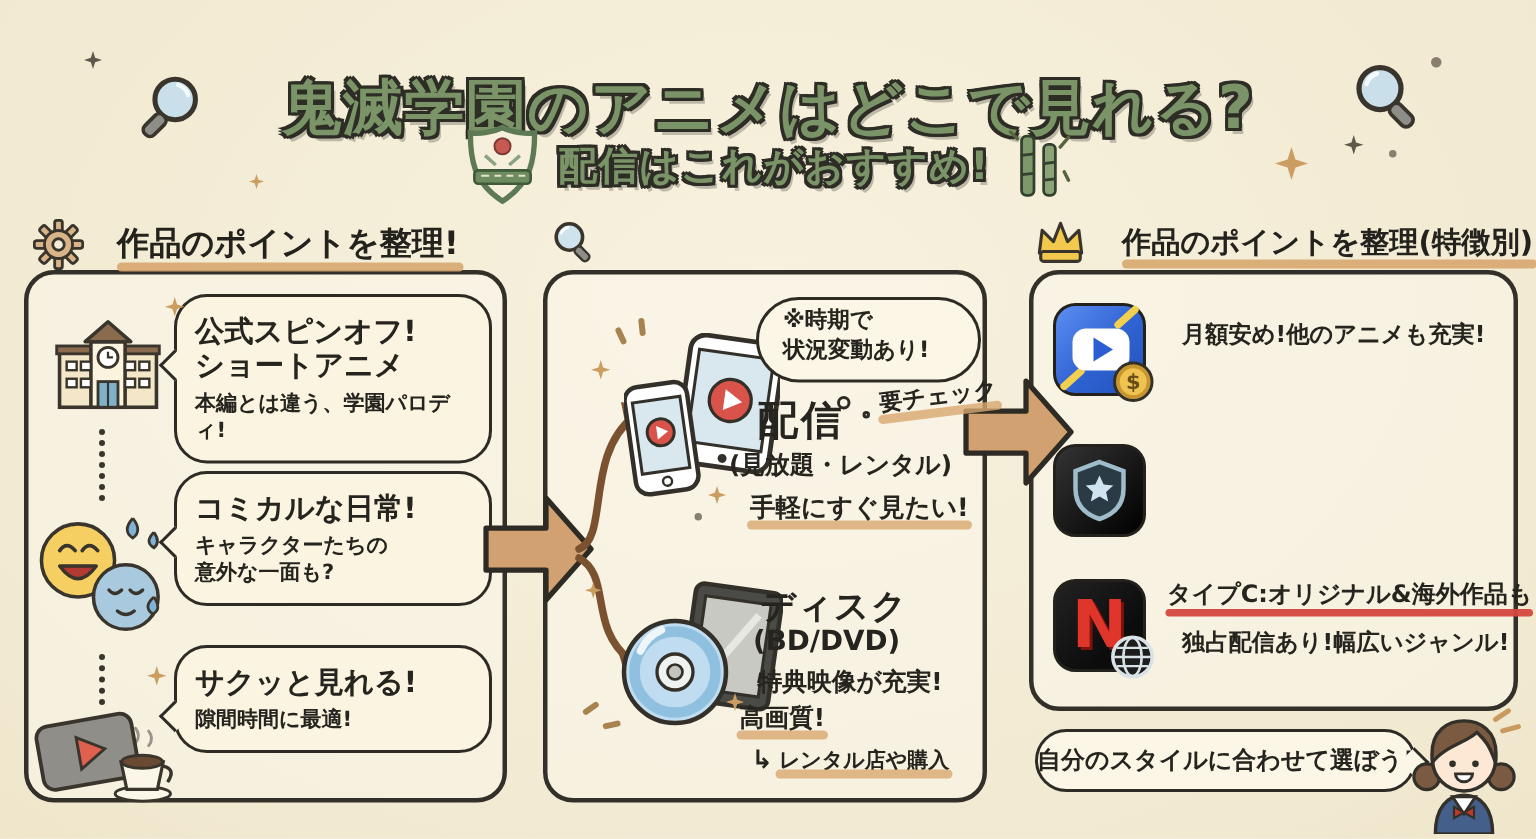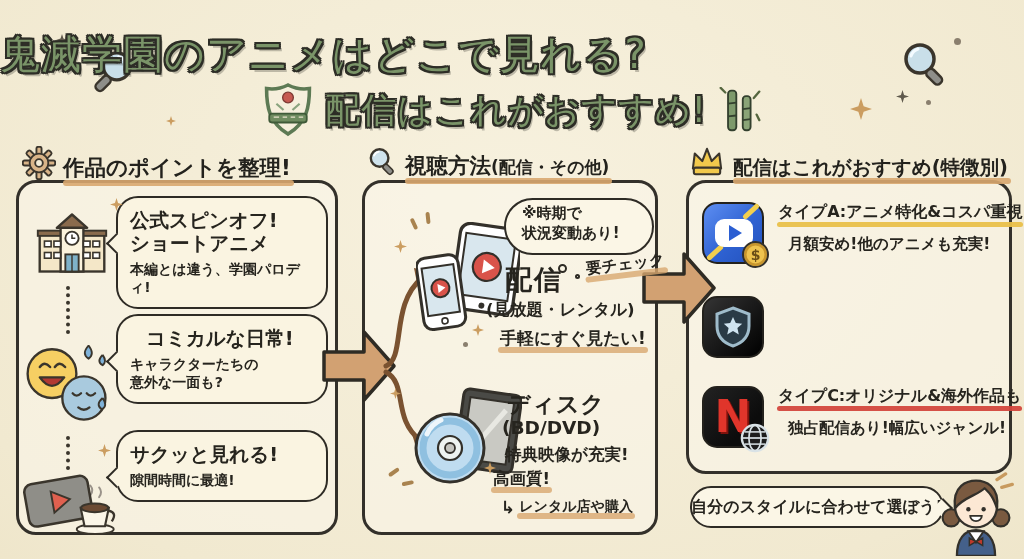--- a/index.html
+++ b/index.html
@@ -6,32 +6,32 @@
   html,body{width:1024px;height:559px;overflow:hidden}
   body{
     font-family:"DejaVu Sans","Liberation Sans",sans-serif;
     background:#f3ecd7;color:#26241e;
   }
   .stage{position:relative;width:1024px;height:559px;
     background:radial-gradient(900px 600px at 50% 35%, #f7f1de 0%, #f1e9d0 70%, #ece2c4 100%);}
   .abs{position:absolute}
 
   
-  .title1{left:0;right:0;top:27px;text-align:left;font-size:40px;font-weight:400;
+  .title1{left:0;right:0;top:44px;text-align:center;font-size:40px;font-weight:700;
     color:#7a9468;letter-spacing:1px;
     text-shadow:-2px -2px 0 #2d2d26,2px -2px 0 #2d2d26,-2px 2px 0 #2d2d26,2px 2px 0 #2d2d26,
       -2px 0 0 #2d2d26,2px 0 0 #2d2d26,0 -2px 0 #2d2d26,0 2px 0 #2d2d26,3px 4px 0 rgba(45,45,38,.28);}
   .title2-row{left:0;right:0;top:82px;display:flex;justify-content:center;align-items:center;gap:12px}
-  .title2{font-size:35px;font-weight:400;color:#7a9468;letter-spacing:1px;
+  .title2{font-size:26px;font-weight:700;color:#7a9468;letter-spacing:1px;
     text-shadow:-2px -2px 0 #2d2d26,2px -2px 0 #2d2d26,-2px 2px 0 #2d2d26,2px 2px 0 #2d2d26,
       -2px 0 0 #2d2d26,2px 0 0 #2d2d26,0 -2px 0 #2d2d26,0 2px 0 #2d2d26,3px 4px 0 rgba(45,45,38,.28);}
 
   
   .panel{border:3px solid #33302a;border-radius:20px;background:rgba(252,248,238,.5)}
-  .col-header{display:flex;align-items:flex-end;gap:7px;font-weight:bold;color:#23221d;white-space:nowrap}
+  .col-header{display:flex;align-items:center;gap:22px;font-weight:bold;color:#23221d;white-space:nowrap}
   .hd-text{position:relative;line-height:1.1}
   .hd-text::after{content:"";position:absolute;left:0;right:-3px;bottom:-6px;height:6px;
     background:#d8a76f;border-radius:3px;opacity:.9}
   .hd-sub{font-size:17px;font-weight:bold}
 
   
   .bubble{background:#faf4e1;border:2.5px solid #2e2b25;border-radius:22px;padding:11px 12px;width:212px}
   .bubble .tail{position:absolute;left:-9px;top:38px;width:15px;height:15px;background:#faf4e1;
     border-left:2.5px solid #2e2b25;border-bottom:2.5px solid #2e2b25;transform:rotate(45deg)}
   .bubble-heading{font-size:19.5px;font-weight:900;line-height:1.18;white-space:pre-line}
@@ -153,29 +153,28 @@
     </svg>
     <span class="hd-text" style="font-size:21.5px">作品のポイントを整理!</span>
   </div>
 
   <div class="abs col-header" style="left:366px;top:146px">
     <svg width="32" height="32" viewBox="0 0 40 40">
       <circle cx="17" cy="15" r="11" fill="#cfe3ec" stroke="#3a352c" stroke-width="3"></circle>
       <path d="M10 12 a9 9 0 0 1 6 -5" stroke="#fff" stroke-width="2.2" fill="none" stroke-linecap="round"></path>
       <rect x="24" y="22" width="14" height="7" rx="3" transform="rotate(45 25 23)" fill="#8e8e89" stroke="#3a352c" stroke-width="2"></rect>
     </svg>
-    <span class="hd-text" style="font-size:21.5px"><span>視聴方法</span><span class="hd-sub">(配信・その他)</span></span>
   </div>
 
   <div class="abs col-header" style="left:688px;top:146px">
     <svg width="38" height="32" viewBox="0 0 40 34">
       <polygon points="5,24 7,8 15,16 20,3 25,16 33,8 35,24" fill="#f2c94c" stroke="#3a352c" stroke-width="2.2" stroke-linejoin="round"></polygon>
       <rect x="6" y="23" width="28" height="7" rx="2" fill="#f2c94c" stroke="#3a352c" stroke-width="2.2"></rect>
     </svg>
-    <span class="hd-text" style="font-size:19.5px">配信はこれがおすすめ(特徴別)</span>
+    <span class="hd-text" style="font-size:19.5px">作品のポイントを整理(特徴別)</span>
   </div>
 
   <svg class="abs" style="left:34px;top:208px" width="76" height="70" viewBox="0 0 80 72">
     <rect x="6" y="27" width="68" height="39" fill="#f4e7c8" stroke="#3a352c" stroke-width="2.5"></rect>
     <rect x="4" y="23" width="27" height="5.5" fill="#8a6b4d" stroke="#3a352c" stroke-width="2"></rect>
     <rect x="49" y="23" width="27" height="5.5" fill="#8a6b4d" stroke="#3a352c" stroke-width="2"></rect>
     <rect x="28" y="20" width="24" height="46" fill="#fbf3dd" stroke="#3a352c" stroke-width="2.5"></rect>
     <polygon points="24,20 40,6 56,20" fill="#8a6b4d" stroke="#3a352c" stroke-width="2.5" stroke-linejoin="round"></polygon>
     <circle cx="40" cy="31" r="7" fill="#fff" stroke="#3a352c" stroke-width="2"></circle>
     <path d="M40 27 v4 h3.5" stroke="#3a352c" stroke-width="1.6" fill="none"></path>
@@ -224,21 +223,21 @@
   </svg>
 
   <div class="abs bubble" style="left:116px;top:196px">
     <span class="tail"></span>
     <div class="bubble-heading" style="white-space: pre-line;">公式スピンオフ!
 ショートアニメ</div>
     <div class="bubble-desc" style="white-space: pre-line;">本編とは違う、学園パロディ!</div>
   </div>
   <div class="abs bubble" style="left:116px;top:314px">
     <span class="tail"></span>
-    <div class="bubble-heading" style="white-space: pre-line; margin-left: 16px;">コミカルな日常!</div>
+    <div class="bubble-heading" style="white-space: pre-line;">コミカルな日常!</div>
     <div class="bubble-desc" style="white-space: pre-line;">キャラクターたちの
 意外な一面も?</div>
   </div>
   <div class="abs bubble" style="left:116px;top:430px">
     <span class="tail"></span>
     <div class="bubble-heading" style="white-space: pre-line;">サクッと見れる!</div>
     <div class="bubble-desc" style="white-space: pre-line;">隙間時間に最適!</div>
   </div>
   <div class="abs spark tan" style="left:110px;top:198px;width:13px;height:13px"></div>
   <div class="abs spark tan" style="left:98px;top:444px;width:13px;height:13px"></div>
@@ -325,21 +324,20 @@
   <div class="abs svc" style="left:702px;top:202px">
     <div class="app-icon app-a">
       <span class="streak s1"></span>
       <span class="streak s2"></span>
       <span class="tv">
           <span class="tv-play"></span>
         </span>
       <span class="coin">$</span>
     </div>
     <div class="svc-text">
-      <span class="svc-label" style="--ul: #e9c04a;">タイプA:アニメ特化&amp;コスパ重視</span>
       <div class="svc-desc">月額安め!他のアニメも充実!</div>
     </div>
   </div>
 
   <div class="abs svc" style="left:702px;top:296px">
     <div class="app-icon app-b">
       <svg width="40" height="44" viewBox="0 0 40 44">
         <path d="M20 3 L36 9 V21 C36 32 29 38 20 41 C11 38 4 32 4 21 V9 Z" fill="#2a3b46" stroke="#9fbccb" stroke-width="3"></path>
         <polygon points="20,12 22.8,18 29.2,18.7 24.4,23 25.8,29.4 20,26 14.2,29.4 15.6,23 10.8,18.7 17.2,18" fill="#cfe4f0"></polygon>
       </svg>

